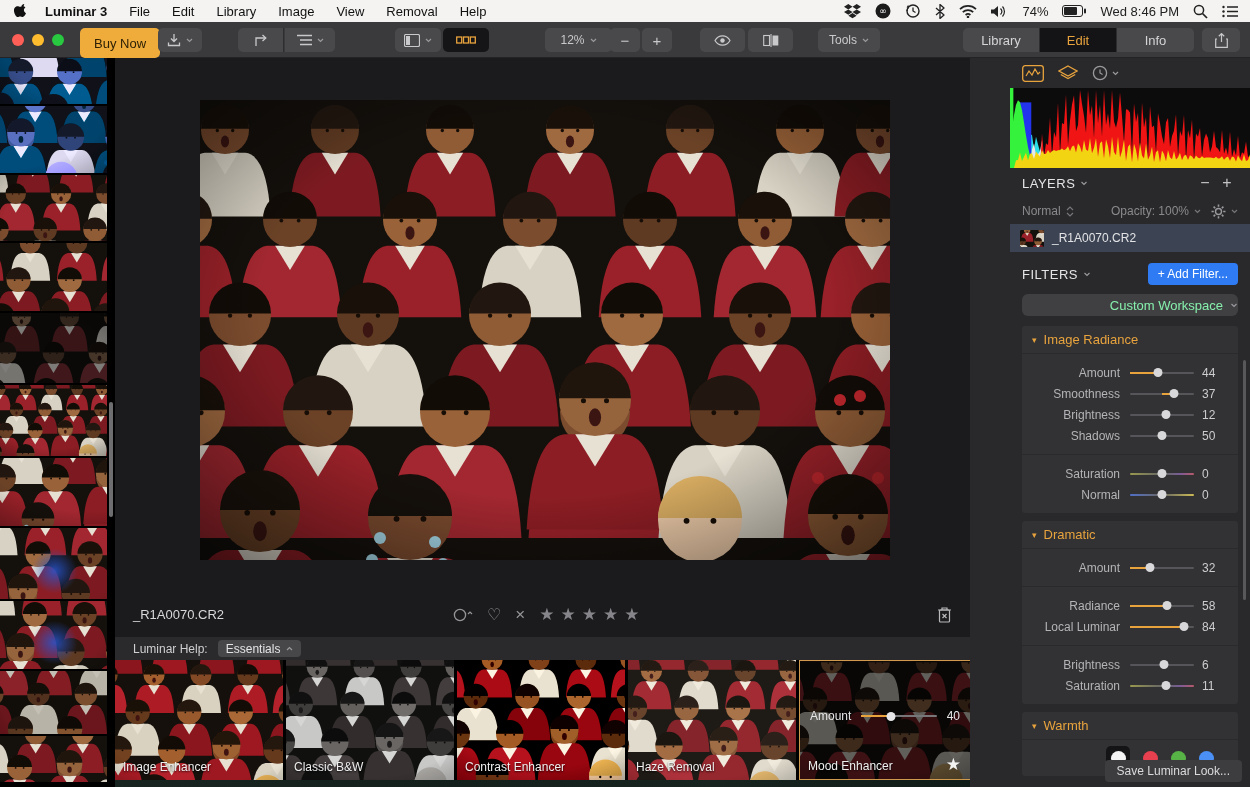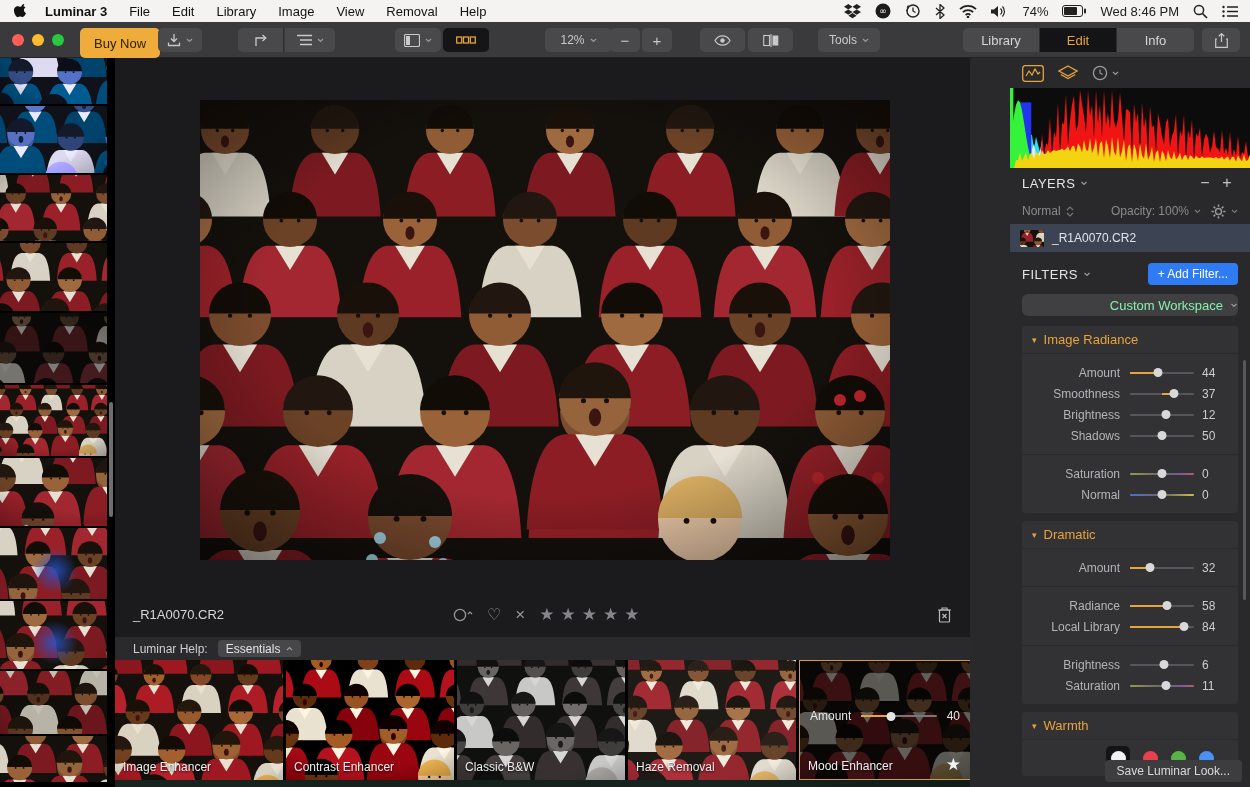--- a/index.html
+++ b/index.html
@@ -631,31 +631,31 @@
     </span>
   </div>
 
   <div class="presets" id="presets">
       <div class="preset fx-enh">
         <svg viewBox="110 60 430 350" preserveAspectRatio="xMidYMid slice">
           <use href="#choir" width="690" height="460"></use>
         </svg>
         <span class="plabel">Image Enhancer</span>
       </div>
+      <div class="preset fx-bw">
+        <svg viewBox="130 80 430 350" preserveAspectRatio="xMidYMid slice">
+          <use href="#choir" width="690" height="460"></use>
+        </svg>
+        <span class="plabel">Classic B&amp;W</span>
+      </div>
       <div class="preset fx-contrast">
         <svg viewBox="120 100 430 350" preserveAspectRatio="xMidYMid slice">
           <use href="#choir" width="690" height="460"></use>
         </svg>
         <span class="plabel">Contrast Enhancer</span>
-      </div>
-      <div class="preset fx-bw">
-        <svg viewBox="130 80 430 350" preserveAspectRatio="xMidYMid slice">
-          <use href="#choir" width="690" height="460"></use>
-        </svg>
-        <span class="plabel">Classic B&amp;W</span>
       </div>
       <div class="preset fx-haze">
         <svg viewBox="150 70 430 350" preserveAspectRatio="xMidYMid slice">
           <use href="#choir" width="690" height="460"></use>
         </svg>
         <span class="plabel">Haze Removal</span>
       </div>
       <div class="preset  selected">
         <svg viewBox="130 90 430 350" preserveAspectRatio="xMidYMid slice">
           <use href="#choir" width="690" height="460"></use>
@@ -838,21 +838,21 @@
         <div class="fgroup">
           <div class="srow">
             <span class="slabel">Radiance</span>
         <span class="track ">
               <span class="fill" style="left:0;width:58%"></span>
               <span class="hd" style="left:58%"></span>
             </span>
         <span class="sval">58</span>
           </div>
           <div class="srow">
-            <span class="slabel">Local Library</span>
+            <span class="slabel">Local Luminar</span>
         <span class="track ">
               <span class="fill" style="left:0;width:84%"></span>
               <span class="hd" style="left:84%"></span>
             </span>
         <span class="sval">84</span>
           </div>
         </div>
         <div class="fgroup">
           <div class="srow">
             <span class="slabel">Brightness</span>

